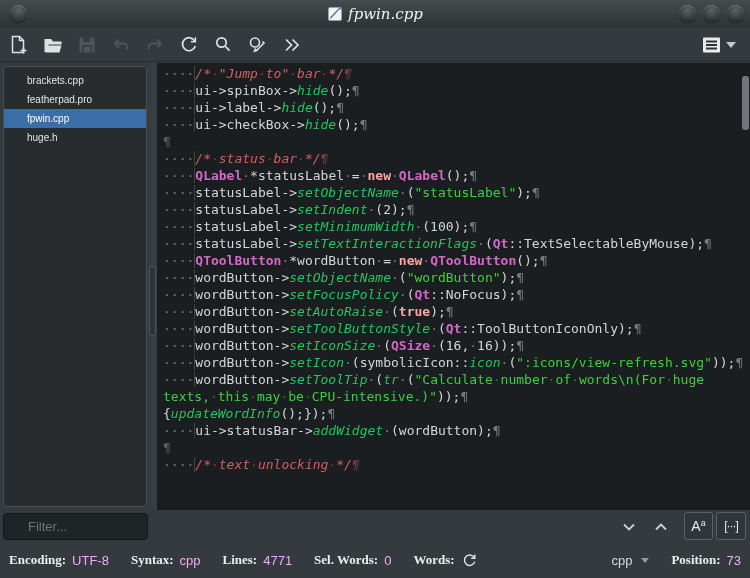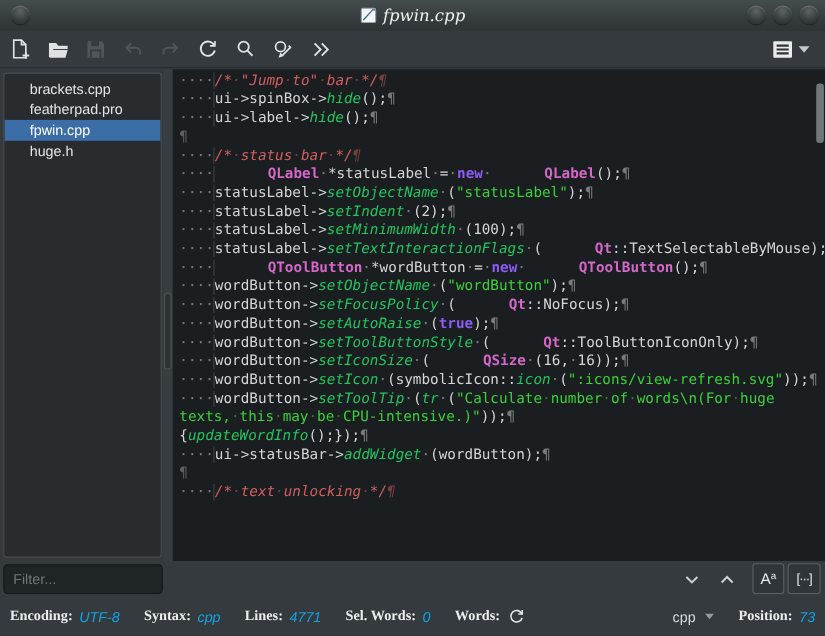--- a/index.html
+++ b/index.html
@@ -47,58 +47,58 @@
   }
 
   
   .content { position:absolute; top:63px; left:0; width:750px; height:447px; }
 
   .filepanel {
     position:absolute; left:3px; top:3px; width:144px; height:441px;
     background:#282c2e; border:1px solid #474d50; border-radius:3px;
     padding-top:4px; overflow:hidden;
   }
-  .file-item { height:19px; line-height:19px; padding:0 23px; font-size:13px; color:#e3e5e5; white-space:nowrap; }
+  .file-item { height:19px; line-height:19px; padding:0 23px; font-size:10px; color:#e3e5e5; white-space:nowrap; }
   .file-item.selected { background:#3b6da7; color:#ffffff; }
 
   .splitter { position:absolute; left:148px; top:0; width:9px; height:447px; background:#373d40; }
   .splitter .grip {
     position:absolute; left:1px; top:203px; width:7px; height:70px;
     background:#2d3335; border:1px solid #4d5356; border-radius:3px;
   }
 
   .editor {
     position:absolute; left:157px; top:0; width:593px; height:447px;
     background:#1b1e21; overflow:hidden;
   }
   .code {
     padding:2px 0 0 6px;
     font-family:"DejaVu Sans Mono",monospace; font-size:13px; line-height:17px;
   }
   .cl { height:17px; white-space:pre; }
   .txt { color:#d4d6d6; }
   .cmt { color:#d25f5f; font-style:italic; }
-  .typ { color:#d468c8; font-weight:bold;margin-left:48px; }
-  .kw  { color:#8b5cf6; font-weight:bold;margin-top:40px; }
+  .typ { color:#d468c8; font-weight:bold; }
+  .kw  { color:#fca5a5; font-weight:bold;margin-top:40px; }
   .fn  { color:#22c55e; font-style:italic; }
   .str { color:#3bd13b; }
   .pl  { color:#9aa0a2; }
   .sp  { opacity:.5; }
   .ind { border-right:1px solid #3d4447; }
   .vscroll-thumb {
     position:absolute; right:1px; top:13px; width:7px; height:54px;
     background:#70777b; border-radius:3px;
   }
 
   
   .findrow { position:absolute; top:510px; left:0; width:750px; height:32px; }
   .tinput {
     position:absolute; top:3px; height:27px;
     background:#1f2426; border:1px solid #141719; border-radius:4px;
-    color:#cfd3d4; font-size:13px; padding:0 8px; outline:none;
+    color:#cfd3d4; font-size:13px; padding:0 24px; outline:none;
     font-family:"Liberation Sans",sans-serif;
   }
   .tinput::placeholder { color:#6e7578; opacity:1; }
   #filter-input { left:3px; width:145px; }
   #search-input { left:155px; width:455px; }
   .navbtn {
     position:absolute; top:4px; width:26px; height:26px;
     display:flex; align-items:center; justify-content:center; color:#ced2d4;
   }
   .framedbtn {
@@ -112,21 +112,21 @@
   #word-btn { left:716px; width:30px; font-size:12px; letter-spacing:-1px; }
 
   
   .statusbar {
     position:absolute; top:542px; left:0; width:750px; height:36px;
     display:flex; align-items:center; padding:0 9px; gap:22px;
     font-size:13px; color:#eceeee; background:#343a3e;
   }
   .sb-group { display:flex; align-items:center; gap:6px; white-space:nowrap; }
   .sb-label { font-weight:bold;font-family:Liberation Serif, serif; }
-  .sb-val { font-style:italic; color:#0ea5e9;text-align:right; }
+  .sb-val { color:#f0abfc;text-align:right; }
   .sb-refresh { color:#e4e7e8; display:flex; }
   .sb-right { margin-left:auto; display:flex; align-items:center; gap:22px; }
   .combo { display:flex; align-items:center; gap:9px; color:#d6d9da; }
   .combo .caret-sm {
     width:0; height:0; border-left:4px solid transparent; border-right:4px solid transparent;
     border-top:5px solid #959b9e;
   }
 </style>
 </head>
 <body>
@@ -249,20 +249,21 @@
 
   <div class="splitter">
     <div class="grip"></div>
   </div>
 
   <div class="editor">
     <div class="code" id="code-area">
         <div class="cl"><span class="txt ind"><span class="sp">·</span><span class="sp">·</span><span class="sp">·</span><span class="sp">·</span></span><span class="cmt">/*<span class="sp">·</span>"Jump<span class="sp">·</span>to"<span class="sp">·</span>bar<span class="sp">·</span>*/</span><span class="cmt"><span class="sp">¶</span></span></div>
         <div class="cl"><span class="txt ind"><span class="sp">·</span><span class="sp">·</span><span class="sp">·</span><span class="sp">·</span></span><span class="txt">ui-&gt;spinBox-&gt;</span><span class="fn">hide</span><span class="txt">();</span><span class="txt"><span class="sp">¶</span></span></div>
         <div class="cl"><span class="txt ind"><span class="sp">·</span><span class="sp">·</span><span class="sp">·</span><span class="sp">·</span></span><span class="txt">ui-&gt;label-&gt;</span><span class="fn">hide</span><span class="txt">();</span><span class="txt"><span class="sp">¶</span></span></div>
+        <div class="cl"><span class="txt ind"><span class="sp">·</span><span class="sp">·</span><span class="sp">·</span><span class="sp">·</span></span><span class="txt">ui-&gt;checkBox-&gt;</span><span class="fn">hide</span><span class="txt">();</span><span class="txt"><span class="sp">¶</span></span></div>
         <div class="cl"><span class="pl"><span class="sp">¶</span></span></div>
         <div class="cl"><span class="txt ind"><span class="sp">·</span><span class="sp">·</span><span class="sp">·</span><span class="sp">·</span></span><span class="cmt">/*<span class="sp">·</span>status<span class="sp">·</span>bar<span class="sp">·</span>*/</span><span class="cmt"><span class="sp">¶</span></span></div>
         <div class="cl"><span class="txt ind"><span class="sp">·</span><span class="sp">·</span><span class="sp">·</span><span class="sp">·</span></span><span class="typ">QLabel</span><span class="txt"><span class="sp">·</span>*statusLabel<span class="sp">·</span>=<span class="sp">·</span></span><span class="kw">new</span><span class="txt"><span class="sp">·</span></span><span class="typ">QLabel</span><span class="txt">();</span><span class="txt"><span class="sp">¶</span></span></div>
         <div class="cl"><span class="txt ind"><span class="sp">·</span><span class="sp">·</span><span class="sp">·</span><span class="sp">·</span></span><span class="txt">statusLabel-&gt;</span><span class="fn">setObjectName</span><span class="txt"><span class="sp">·</span>(</span><span class="str">"statusLabel"</span><span class="txt">);</span><span class="txt"><span class="sp">¶</span></span></div>
         <div class="cl"><span class="txt ind"><span class="sp">·</span><span class="sp">·</span><span class="sp">·</span><span class="sp">·</span></span><span class="txt">statusLabel-&gt;</span><span class="fn">setIndent</span><span class="txt"><span class="sp">·</span>(2);</span><span class="txt"><span class="sp">¶</span></span></div>
         <div class="cl"><span class="txt ind"><span class="sp">·</span><span class="sp">·</span><span class="sp">·</span><span class="sp">·</span></span><span class="txt">statusLabel-&gt;</span><span class="fn">setMinimumWidth</span><span class="txt"><span class="sp">·</span>(100);</span><span class="txt"><span class="sp">¶</span></span></div>
         <div class="cl"><span class="txt ind"><span class="sp">·</span><span class="sp">·</span><span class="sp">·</span><span class="sp">·</span></span><span class="txt">statusLabel-&gt;</span><span class="fn">setTextInteractionFlags</span><span class="txt"><span class="sp">·</span>(</span><span class="typ">Qt</span><span class="txt">::TextSelectableByMouse);</span><span class="txt"><span class="sp">¶</span></span></div>
         <div class="cl"><span class="txt ind"><span class="sp">·</span><span class="sp">·</span><span class="sp">·</span><span class="sp">·</span></span><span class="typ">QToolButton</span><span class="txt"><span class="sp">·</span>*wordButton<span class="sp">·</span>=<span class="sp">·</span></span><span class="kw">new</span><span class="txt"><span class="sp">·</span></span><span class="typ">QToolButton</span><span class="txt">();</span><span class="txt"><span class="sp">¶</span></span></div>
         <div class="cl"><span class="txt ind"><span class="sp">·</span><span class="sp">·</span><span class="sp">·</span><span class="sp">·</span></span><span class="txt">wordButton-&gt;</span><span class="fn">setObjectName</span><span class="txt"><span class="sp">·</span>(</span><span class="str">"wordButton"</span><span class="txt">);</span><span class="txt"><span class="sp">¶</span></span></div>
         <div class="cl"><span class="txt ind"><span class="sp">·</span><span class="sp">·</span><span class="sp">·</span><span class="sp">·</span></span><span class="txt">wordButton-&gt;</span><span class="fn">setFocusPolicy</span><span class="txt"><span class="sp">·</span>(</span><span class="typ">Qt</span><span class="txt">::NoFocus);</span><span class="txt"><span class="sp">¶</span></span></div>

